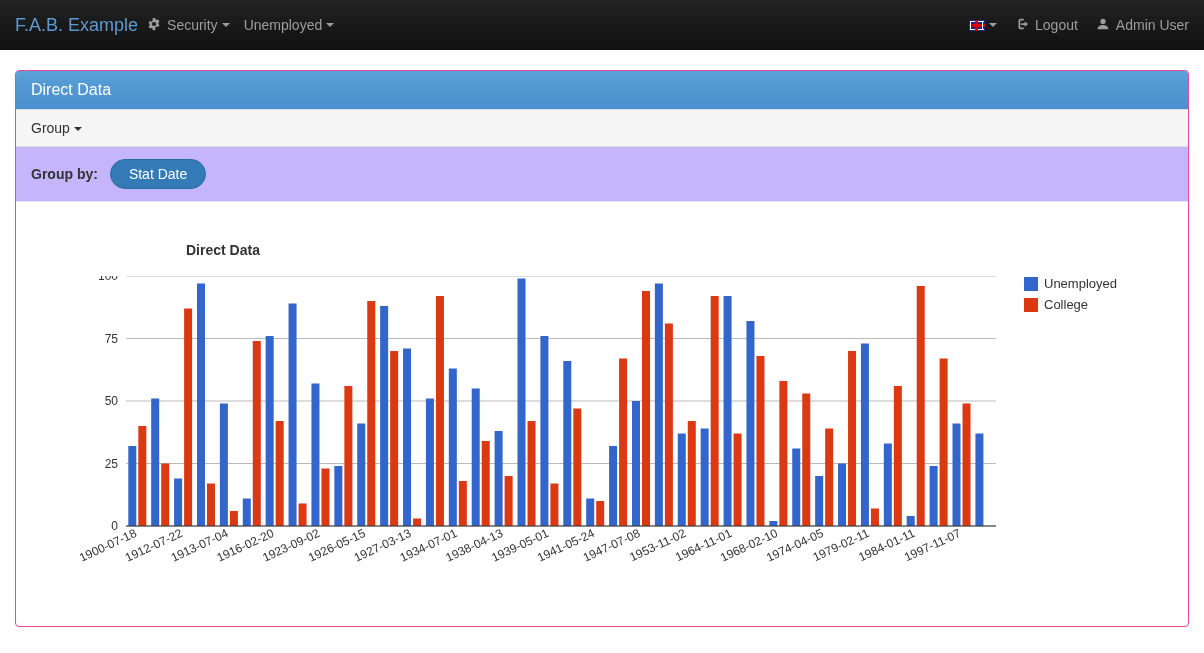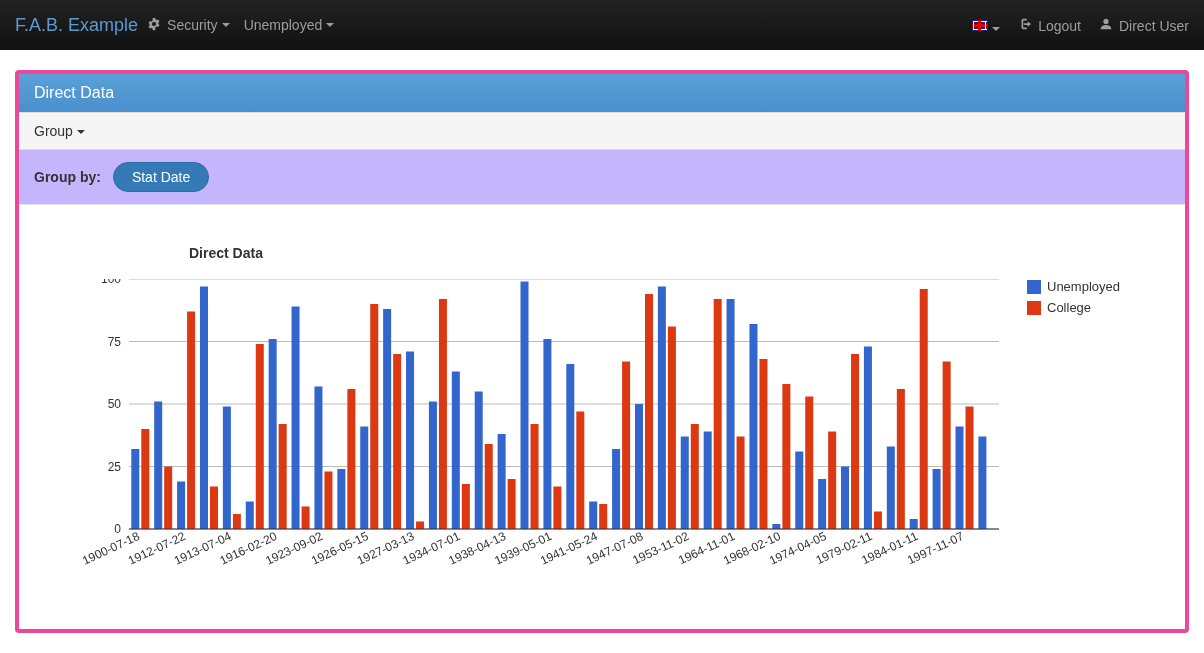--- a/index.html
+++ b/index.html
@@ -32,21 +32,21 @@
     display: inline-flex;
     align-items: center;
     cursor: pointer;
     font-size: 14px;
   }
   .navbar .spacer { flex: 1; }
   .navbar .right-item {
     color: #9d9d9d;
     margin-left: 18px;
     display: inline-flex;
-    align-items: flex-end;
+    align-items: center;
     cursor: pointer;
     font-size: 14px;
   }
   .caret {
     display: inline-block;
     width: 0; height: 0;
     margin-left: 4px;
     vertical-align: middle;
     border-top: 4px solid;
     border-right: 4px solid transparent;
@@ -75,21 +75,21 @@
   .flag-gb::after {
     top: 0; bottom: 0; left: 6px; width: 3px;
     background: #d00;
     box-shadow: -6px 0 0 -1px #fff, 6px 0 0 -1px #fff;
   }
 
   .container {
     padding: 20px 15px;
   }
   .panel {
-    border: 4px solid #ec4899;
+    border: 1px solid #ec4899;
     border-radius: 4px;
     overflow: hidden;
   }
   .panel-heading {
     background: #428bca;
     background: linear-gradient(#59a1d8,#4a8fce);
     color: #fff;
     padding: 10px 15px;
     font-size: 16px;
   }
@@ -193,21 +193,21 @@
     </span>
     <span>Logout</span>
   </span>
 
   <span class="right-item">
     <span class="icon">
       <svg width="14" height="14" viewBox="0 0 16 16" fill="#9d9d9d">
           <path d="M8 8a3 3 0 100-6 3 3 0 000 6zm0 1c-3 0-6 1.5-6 4v1h12v-1c0-2.5-3-4-6-4z"></path>
         </svg>
     </span>
-    <span>Direct User</span>
+    <span>Admin User</span>
   </span>
 </div>
 
 <div class="container">
   <div class="panel">
     <div class="panel-heading">Direct Data</div>
 
     <div class="search-bar">
       <span>Group</span><span class="caret"></span>
     </div>

